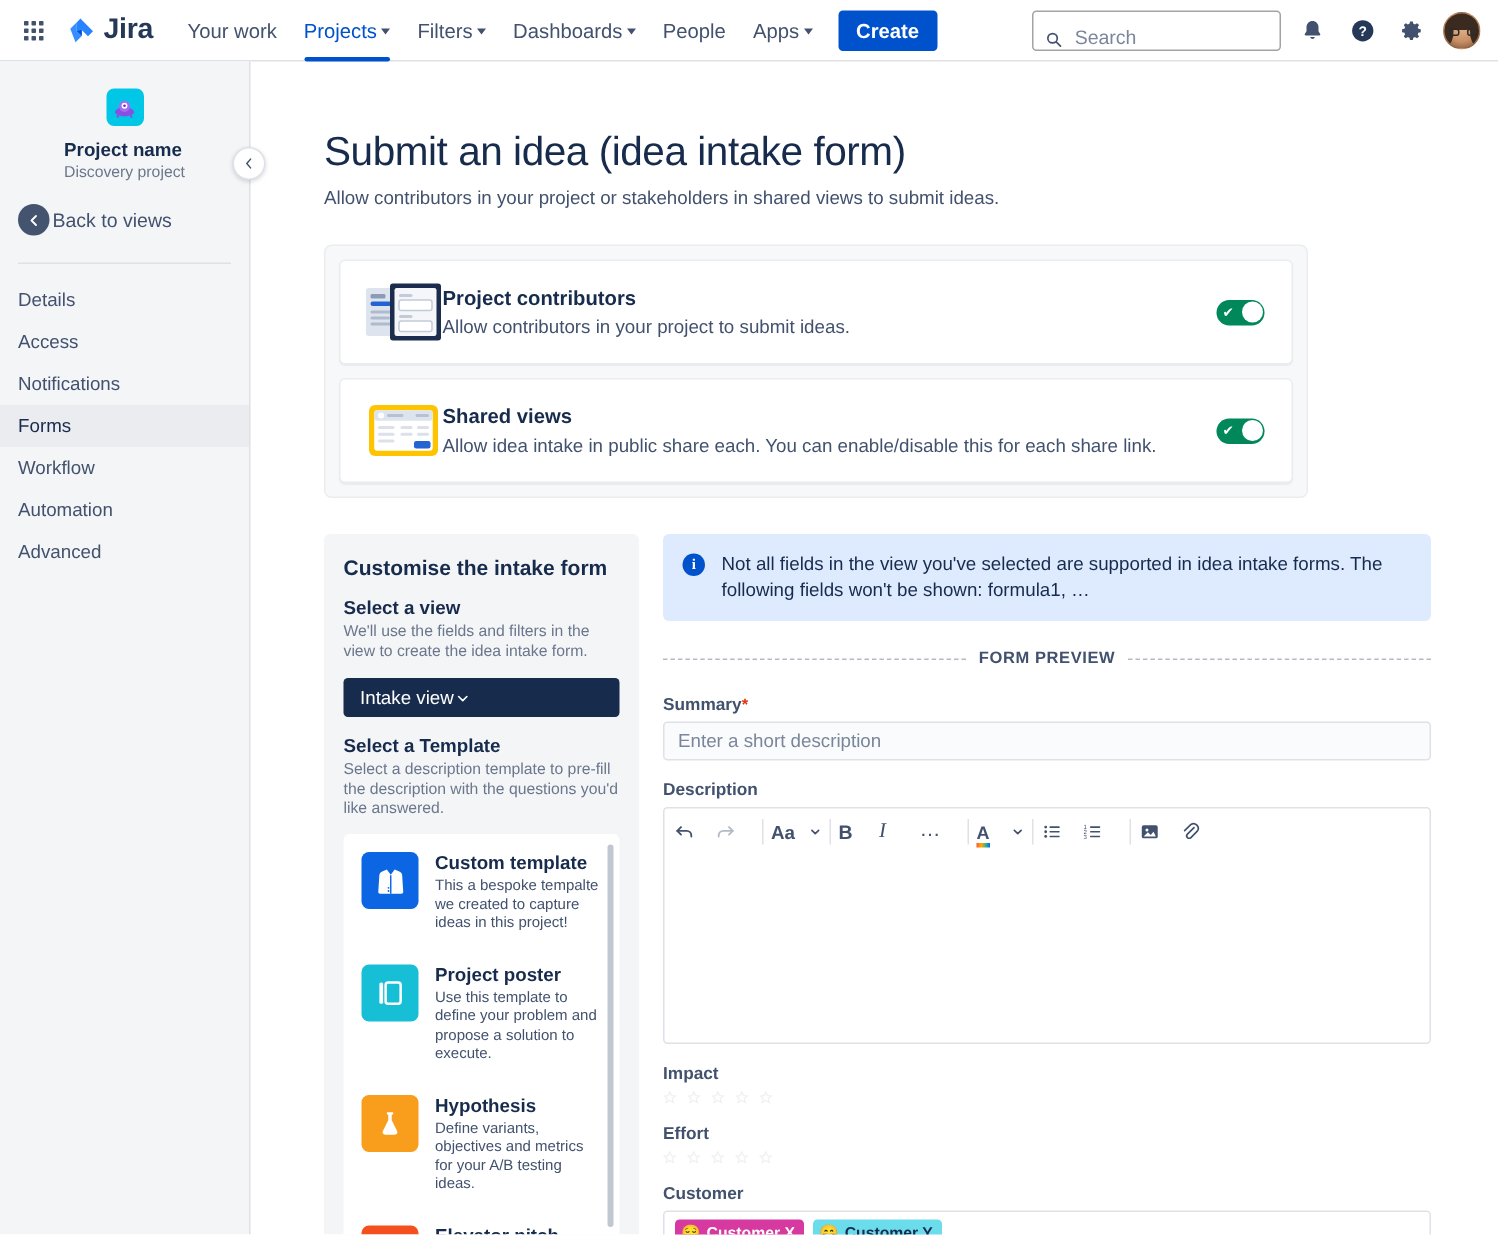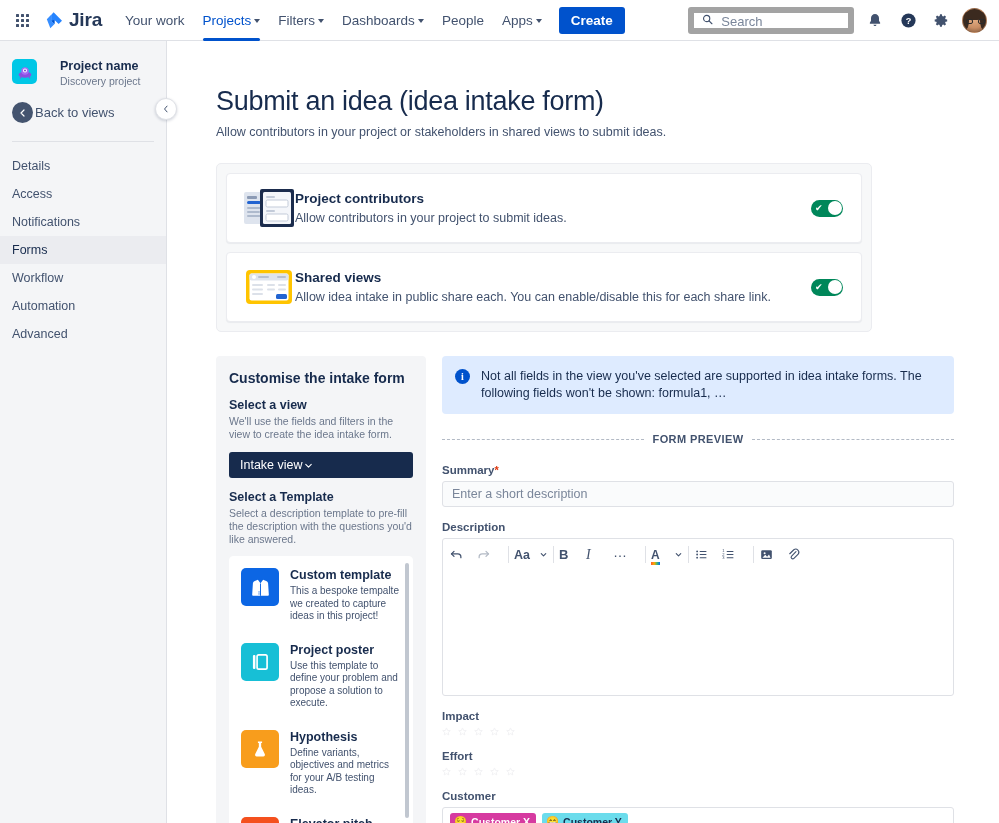--- a/index.html
+++ b/index.html
@@ -42,22 +42,22 @@
     content:""; position:absolute; left:9px; right:9px; bottom:0; height:2.5px; background:#0052CC; border-radius:2px;
   }
   .caret { width:0;height:0;border-left:3.5px solid transparent;border-right:3.5px solid transparent;border-top:4px solid #42526E; margin-top:2px; }
   .createbtn {
     background:#0052CC; color:#fff; border:none; border-radius:3px;
     font-size:13.5px; font-weight:600; padding:6px 12px; cursor:pointer;
     font-family:"Liberation Sans",sans-serif; margin-left:8px;text-align:center;
   }
   .nav-right { margin-left:auto; display:flex; align-items:center; gap:9px; }
   .searchbox {
-    width:166px; height:27px; border:6px solid #a3a3a3; border-radius:3px;
-    display:flex; align-items:flex-start; gap:6px; padding:0 8px; background:#fff;
+    width:166px; height:27px; border:1px solid #a3a3a3; border-radius:3px;
+    display:flex; align-items:flex-end; gap:6px; padding:0 8px; background:#fff;
   }
   .searchbox input {
     border:none; outline:none; font-size:13px; color:#42526E; width:100%;
     font-family:"Liberation Sans",sans-serif; background:transparent;
   }
   .searchbox input::placeholder { color:#7A869A; }
   .iconbtn { width:24px;height:24px;display:flex;align-items:center;justify-content:center;cursor:pointer;border-radius:50%; }
   .avatar {
     width:25px;height:25px;border-radius:50%;
     background: radial-gradient(circle at 50% 38%, #E8B58C 0%, #C98E64 55%, #6b4a33 100%);
@@ -70,21 +70,21 @@
   .avatar .glass b { position:absolute; width:7px;height:5px;border:1px solid #2b2b2b; border-radius:2px; display:block; }
 
   
   .body-wrap { display:flex; height:782px; }
 
   
   .sidebar {
     width:167px; min-width:167px; background:#F4F5F7; border-right:1px solid #DFE1E6;
     position:relative; padding-top:14px;
   }
-  .proj-head { display:flex; gap:23px; padding: 4px 12px 0 12px; }
+  .proj-head { display:flex; align-items:center; gap:9px; padding: 4px 12px 0 12px; flex-direction: column; }
   .proj-icon {
     width:25px;height:25px;border-radius:5px;background:#00C7E6;
     display:flex;align-items:center;justify-content:center; flex:0 0 auto;
   }
   .proj-txt .pname { font-size:12.5px; font-weight:700; color:#172B4D; line-height:14px; }
   .proj-txt .ptype { font-size:10.5px; color:#6B778C; line-height:14px; margin-top:1px; }
   .back-row { display:flex; align-items:center; gap:2px; padding:14px 12px 0 12px; cursor:pointer; }
   .back-circle { width:21px;height:21px;border-radius:50%;background:#44546F; display:flex;align-items:center;justify-content:center; }
   .back-label { font-size:13px; color:#42526E; }
   .side-sep { height:1px; background:#DFE1E6; margin:18px 12px 0 12px; }

